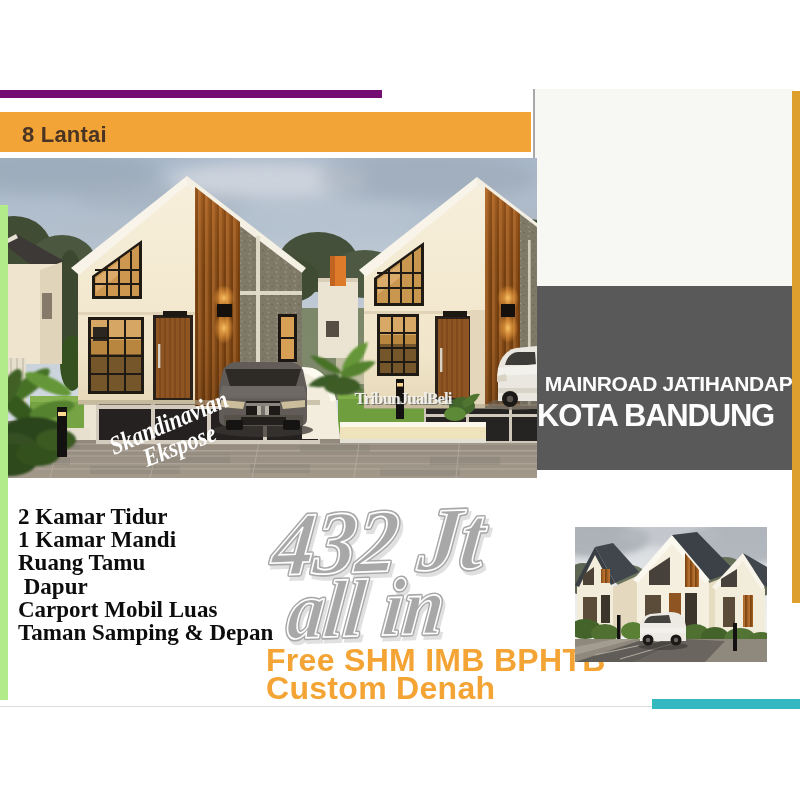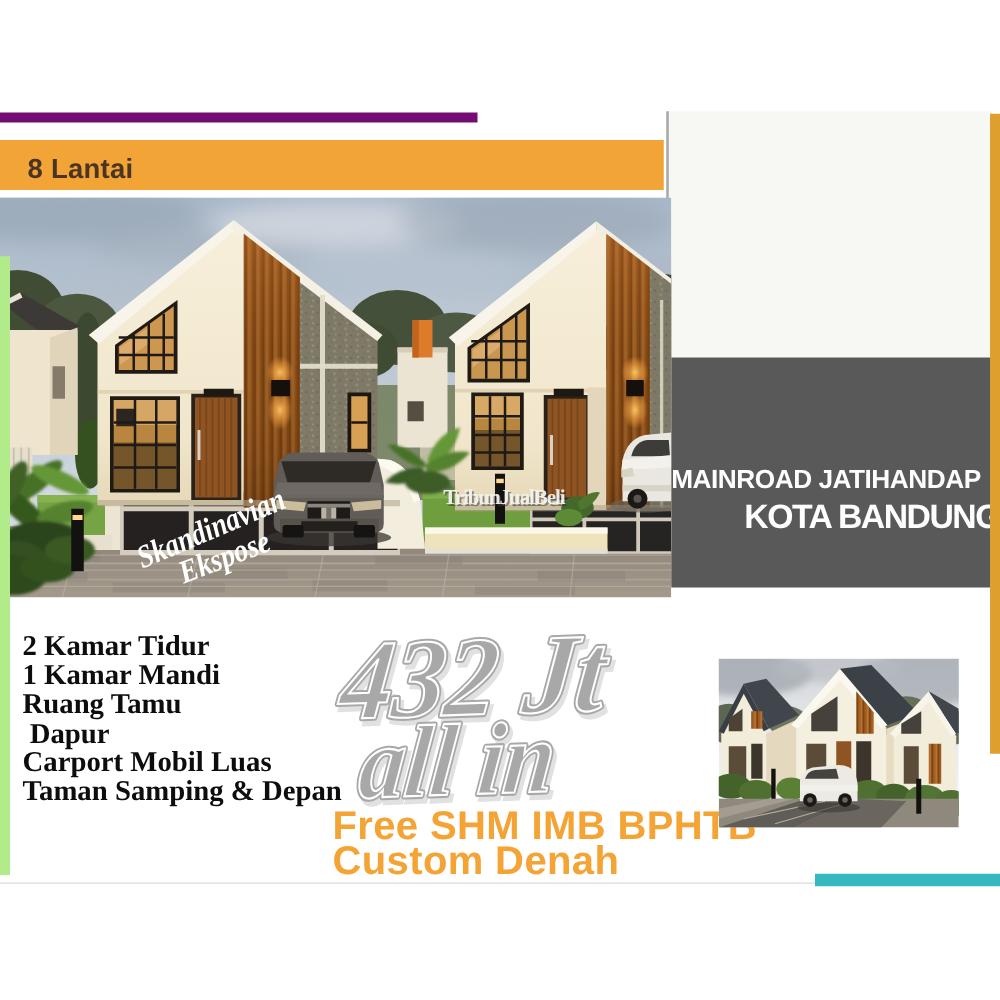--- a/index.html
+++ b/index.html
@@ -15,23 +15,23 @@
 <div class="abs" style="left:792px;top:91px;width:8px;height:512px;background:#dda02f;z-index:30;"></div>
 
 <div class="abs" style="left:0;top:112px;width:531px;height:40px;background:#f3a436;"></div>
 
 <div class="abs" style="left:22px;top:122px;font-size:22px;font-weight:bold;color:#4a3423;letter-spacing:0.2px;z-index:5;">8 Lantai</div>
 
 <div class="abs" style="left:533px;top:89px;width:259px;height:197px;background:#f7f7f4;border-left:2px solid #a8a8a8;"></div>
 
 <div class="abs" style="left:537px;top:286px;width:263px;height:184px;background:#595959;"></div>
 
-<div class="abs" style="left:537px;top:372px;width:263px;white-space:nowrap;font-size:21px;letter-spacing:-0.4px;font-weight:bold;color:#fdfdfd;z-index:6;">MAINROAD JATIHANDAP</div>
-
-<div class="abs" style="left:537px;top:398px;width:263px;text-align:right;white-space:nowrap;font-size:27px;font-weight:bold;color:#fdfdfd;letter-spacing:-1.2px;z-index:6;">KOTA BANDUNG</div>
+<div class="abs" style="left:537px;top:372px;width:263px;text-align:center;white-space:nowrap;font-size:21px;letter-spacing:-0.4px;font-weight:bold;color:#fdfdfd;z-index:6;">MAINROAD JATIHANDAP</div>
+
+<div class="abs" style="left:537px;top:398px;width:263px;text-align:left;white-space:nowrap;font-size:31px;font-weight:bold;color:#fdfdfd;letter-spacing:-1.2px;z-index:6;">KOTA BANDUNG</div>
 
 <div class="abs" style="left:0;top:158px;width:537px;height:320px;z-index:2;">
 <svg width="537" height="320" viewBox="0 0 537 320">
 <defs>
 <linearGradient id="skyg" x1="0" y1="0" x2="0" y2="1">
 <stop offset="0" stop-color="#a9b8c9"></stop>
           <stop offset="0.45" stop-color="#bac6d2"></stop>
           <stop offset="1" stop-color="#d8dee5"></stop>
 </linearGradient>
 <linearGradient id="wallg" x1="0" y1="0" x2="0" y2="1">

